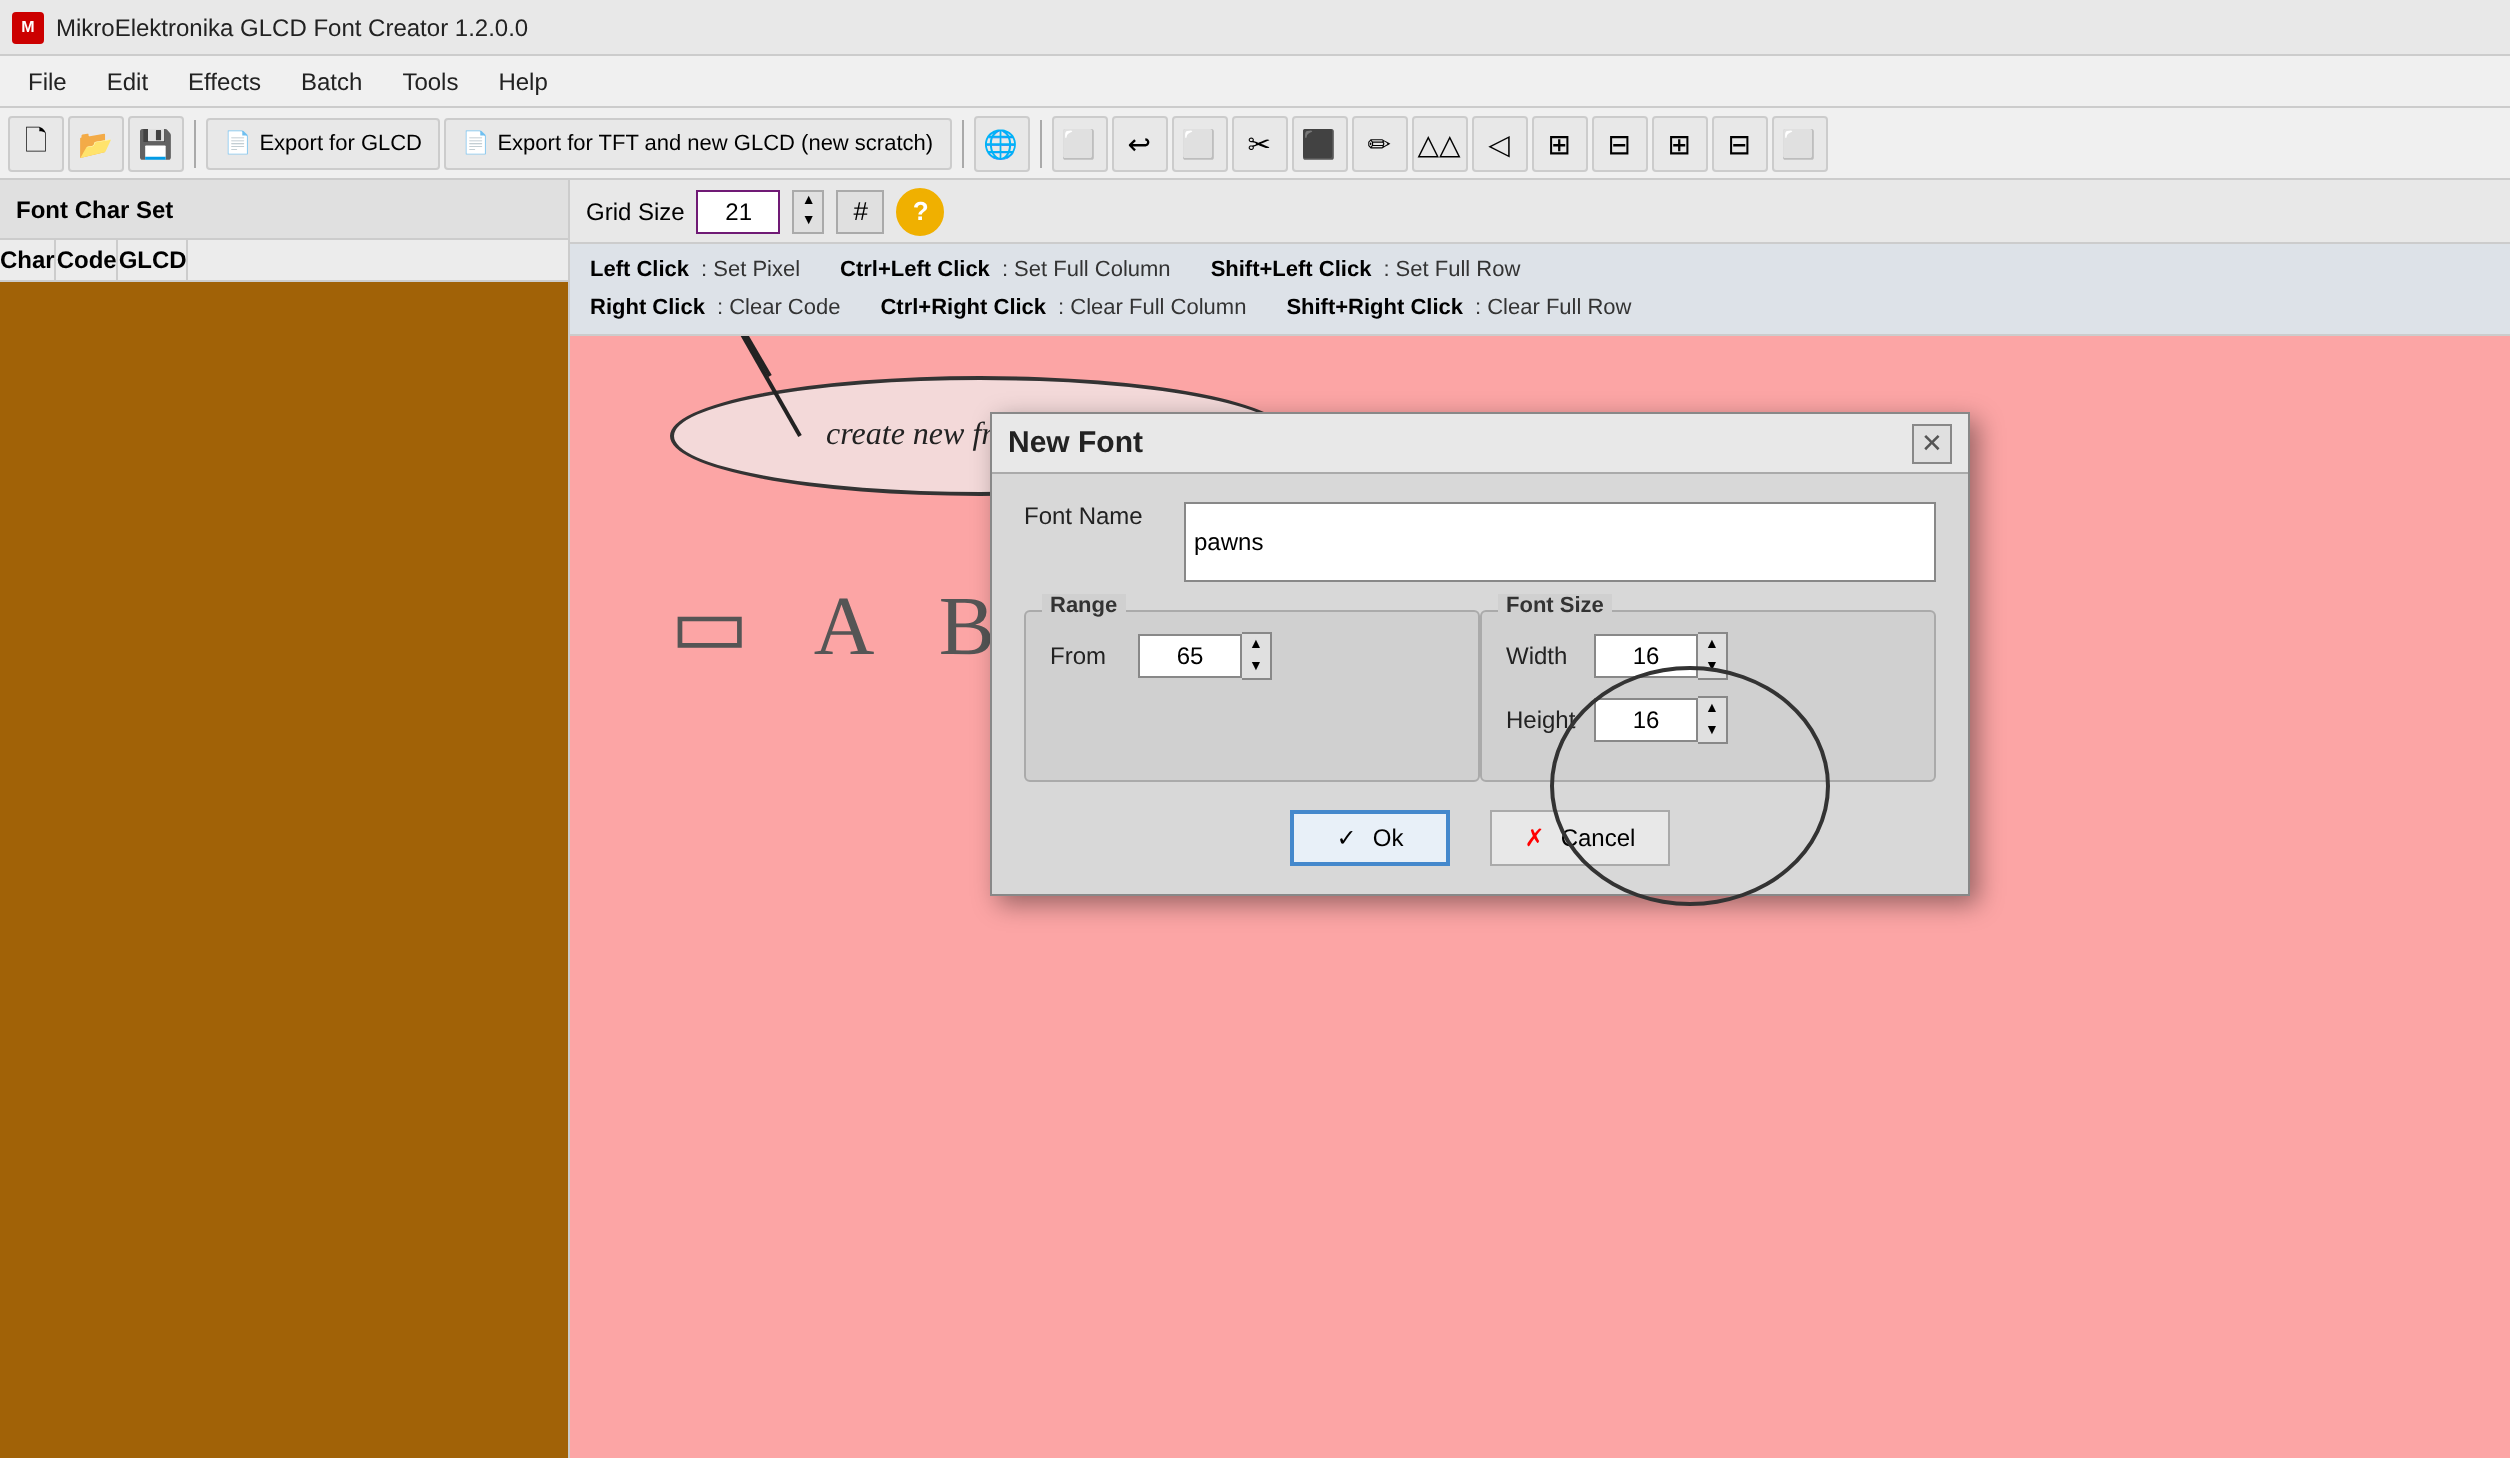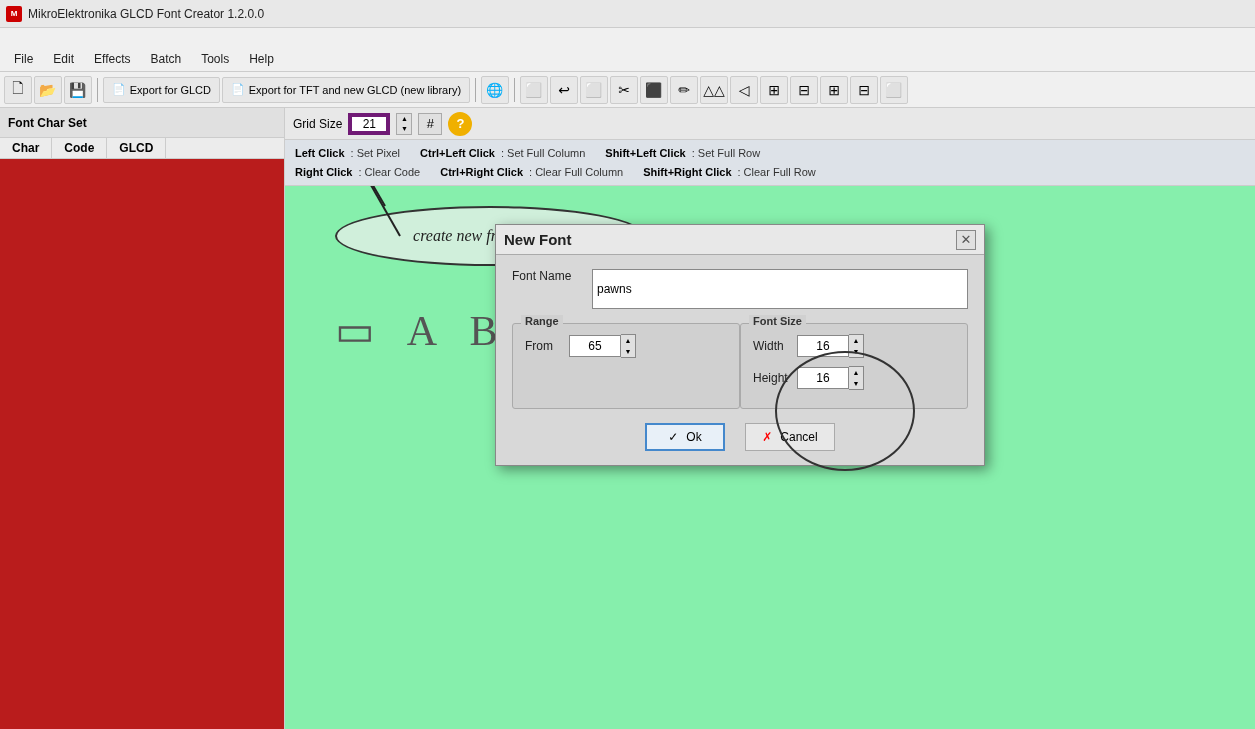--- a/index.html
+++ b/index.html
@@ -20,21 +20,20 @@
     .title-bar-text { font-size: 12px; color: #222; }
 
     
     .menu-bar {
       background: #f0f0f0;
       border-bottom: 1px solid #ccc;
       display: flex;
       align-items: center;
       height: 26px;
       padding: 0 4px;
-      margin-top: 18px;
     }
     .menu-item {
       padding: 3px 10px;
       cursor: pointer;
       font-size: 12px;
       color: #222;
     }
 
     
     .toolbar {
@@ -69,70 +68,70 @@
 
     
     .main-layout {
       display: flex;
       height: calc(729px - 28px - 26px - 36px);
     }
 
     
     .left-panel {
       width: 285px;
-      background: #b91c1c;
+      background: #a16207;
       border-right: 1px solid #ccc;
       display: flex;
       flex-direction: column;
     }
     .left-panel-header {
       background: #e0e0e0;
       border-bottom: 1px solid #ccc;
       padding: 4px 8px;
       font-weight: bold;
       font-size: 12px;
       height: 30px;
       display: flex; align-items: center;
     }
     .left-panel-cols {
       display: flex;
       border-bottom: 1px solid #ccc;
       background: #ececec;
     }
     .left-col-header {
-      padding: 3px 12px;
+      padding: 3px 0;
       font-size: 12px;
       font-weight: bold;
       border-right: 1px solid #ccc;
     }
 
     
     .right-panel {
       flex: 1;
-      background: #86efac;
+      background: #fca5a5;
       position: relative;
       display: flex;
       flex-direction: column;
     }
 
     
     .grid-controls {
       background: #e8e8e8;
       border-bottom: 1px solid #ccc;
       display: flex;
       align-items: center;
       height: 32px;
       padding: 2px 8px;
       gap: 6px;
       font-size: 12px;
     }
     .grid-input {
       width: 42px;
       height: 22px;
-      border: 4px solid #701a75;
+      border: 1px solid #701a75;
       font-size: 12px;
       text-align: center;
       background: white;
     }
     .grid-spin-btn {
       display: flex;
       flex-direction: column;
       border: 1px solid #aaa;
       background: #e0e0e0;
     }
@@ -382,21 +381,21 @@
   <div class="toolbar-btn">🗋</div>
   <div class="toolbar-btn">📂</div>
   <div class="toolbar-btn">💾</div>
   <div class="toolbar-sep"></div>
   <div class="toolbar-export-btn">
     <span>📄</span>
     <span>Export for GLCD</span>
   </div>
   <div class="toolbar-export-btn">
     <span>📄</span>
-    <span>Export for TFT and new GLCD (new library)</span>
+    <span>Export for TFT and new GLCD (new scratch)</span>
   </div>
   <div class="toolbar-sep"></div>
   <div class="toolbar-btn">🌐</div>
   <div class="toolbar-sep"></div>
   <div class="toolbar-btn">⬜</div>
   <div class="toolbar-btn">↩</div>
   <div class="toolbar-btn">⬜</div>
   <div class="toolbar-btn">✂</div>
   <div class="toolbar-btn">⬛</div>
   <div class="toolbar-btn">✏</div>

